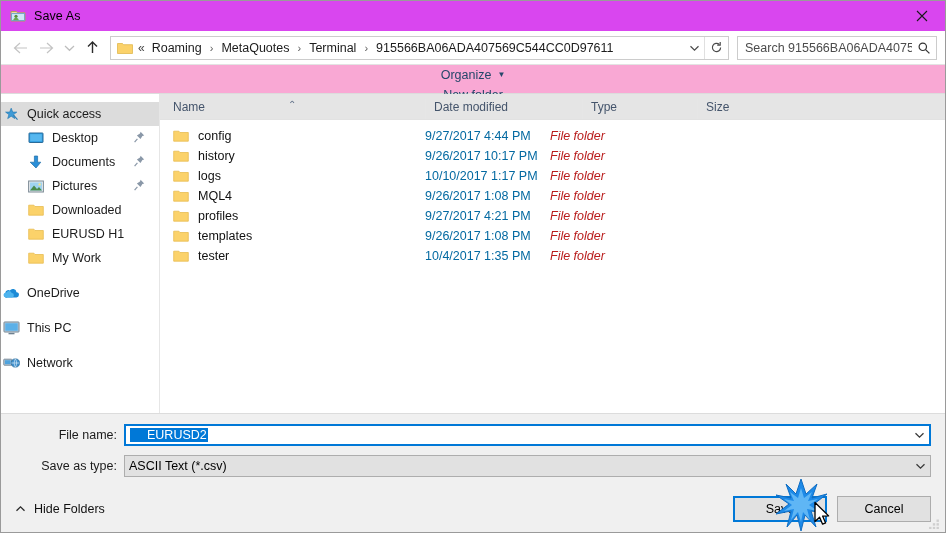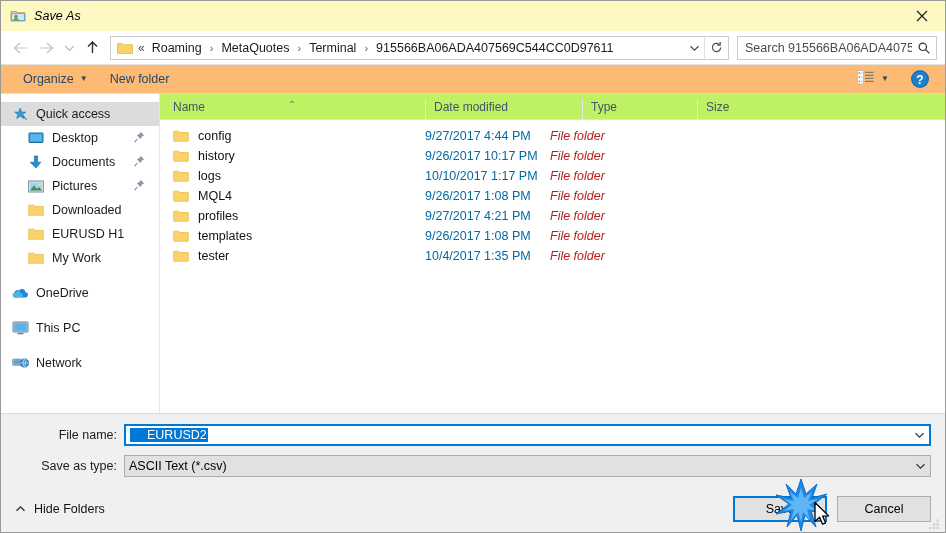--- a/index.html
+++ b/index.html
@@ -13,24 +13,23 @@
     position: relative;
     width: 946px; height: 533px;
     background: #f0f0f0;
     border: 1px solid #9a9a9a;
     display: flex; flex-direction: column;
   }
 
   
   .titlebar {
     height: 30px; min-height: 30px;
-    background: #fef9c3;
+    background: #d946ef;
     display: flex; align-items: center;
     position: relative;
-    font-style: italic;
   }
   .title-icon {
     width: 16px; height: 16px; margin-left: 9px; margin-right: 8px;
     position: relative; flex: none;
   }
   .title-text {
     font-size: 12.5px; color: #000000; letter-spacing: .1px;
   }
   .close-btn {
     position: absolute; right: 0; top: 0;
@@ -93,24 +92,25 @@
   }
   .search-text {
     flex: 1 1 auto; font-size: 12.5px; color: #4c4c4c;
     padding-left: 7px; white-space: nowrap; overflow: hidden;
   }
   .search-icon { width: 24px; display: flex; align-items: center; justify-content: center; flex: none; }
 
   
   .toolbar {
     height: 29px; min-height: 29px;
-    background: #fdba74;
+    background: #f9a8d4;
     display: flex; align-items: center;
     border-bottom: 1px solid #dcdcdc;
     padding: 0 8px 0 14px;
+    flex-direction: column;
   }
   .tb-item {
     font-size: 12.5px; color: #25476a;
     display: flex; align-items: center; gap: 6px;
     padding: 3px 8px; margin-right: 6px;
   }
   .tb-caret { font-size: 8px; color: #25476a; line-height: 1; }
   .tb-spacer { flex: 1 1 auto; }
   .view-btn { display: flex; align-items: center; gap: 7px; padding: 3px 6px; }
   .help-btn { width: 22px; height: 22px; margin-left: 14px; margin-right: 6px; display:flex; align-items:center; justify-content:center;}
@@ -125,41 +125,41 @@
     width: 159px; flex: none;
     background: #ffffff;
     border-right: 1px solid #e6e6e6;
     padding-top: 8px;
     overflow: hidden;
   }
   .nav-item {
     height: 24px;
     display: flex; align-items: center;
     font-size: 12.5px; color: #1b1b1b;
-    padding-left: 10px;
+    padding-left: 1px;
     position: relative;
   }
   .nav-item.selected { background: #dcdcdc; }
   .nav-item .ico {
     width: 18px; height: 16px; flex: none;
     margin-right: 7px;
     display: flex; align-items: center; justify-content: center;
     position: relative;
   }
   .nav-item.indent { padding-left: 26px; }
   .nav-item .pin { position: absolute; right: 14px; top: 5px; }
   .nav-gap { height: 11px; }
 
   
   .listpane { flex: 1 1 auto; display: flex; flex-direction: column; min-width: 0; }
   .colheaders {
     height: 26px; min-height: 26px;
     display: flex; align-items: flex-end;
     border-bottom: 1px solid #e2e2e2;
-    background: #bef264;
+    background: #e5e5e5;
     position: relative;
   }
   .col {
     font-size: 12px; color: #44546b;
     padding: 0 0 5px 8px;
     border-left: 1px solid #e6e6e6;
     height: 20px;
     display: flex; align-items: flex-end;
     position: relative;
   }

